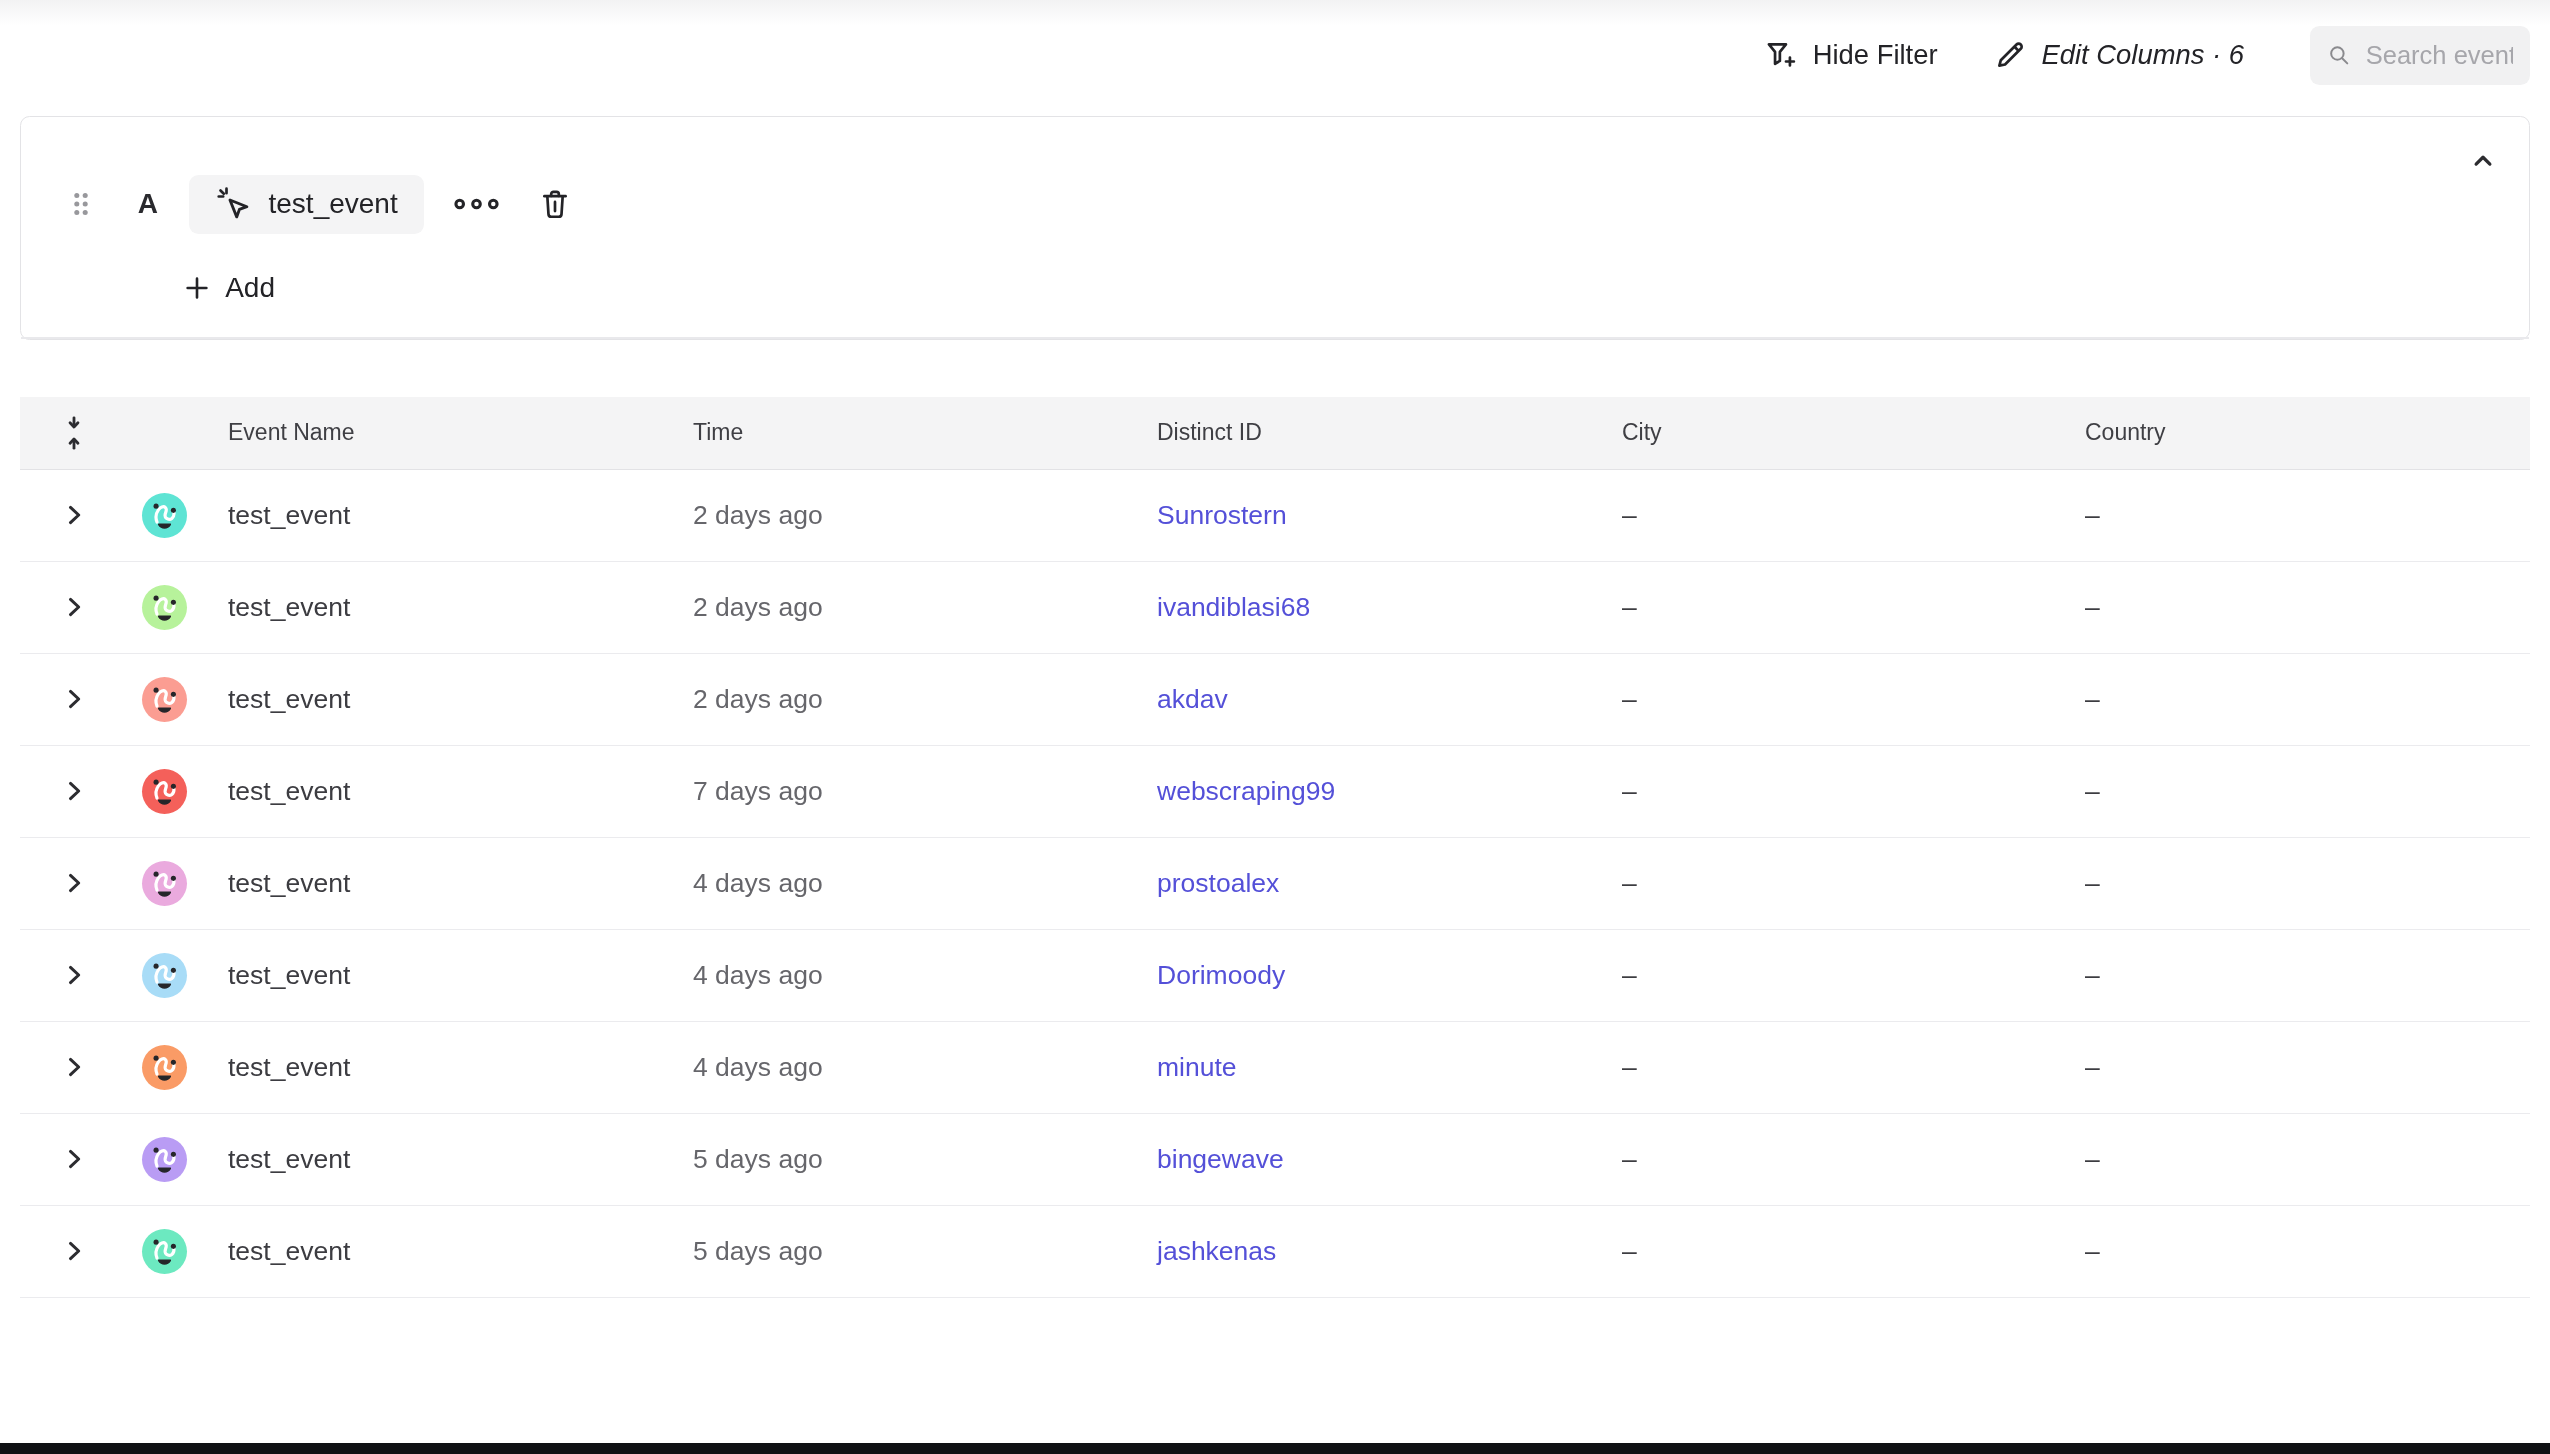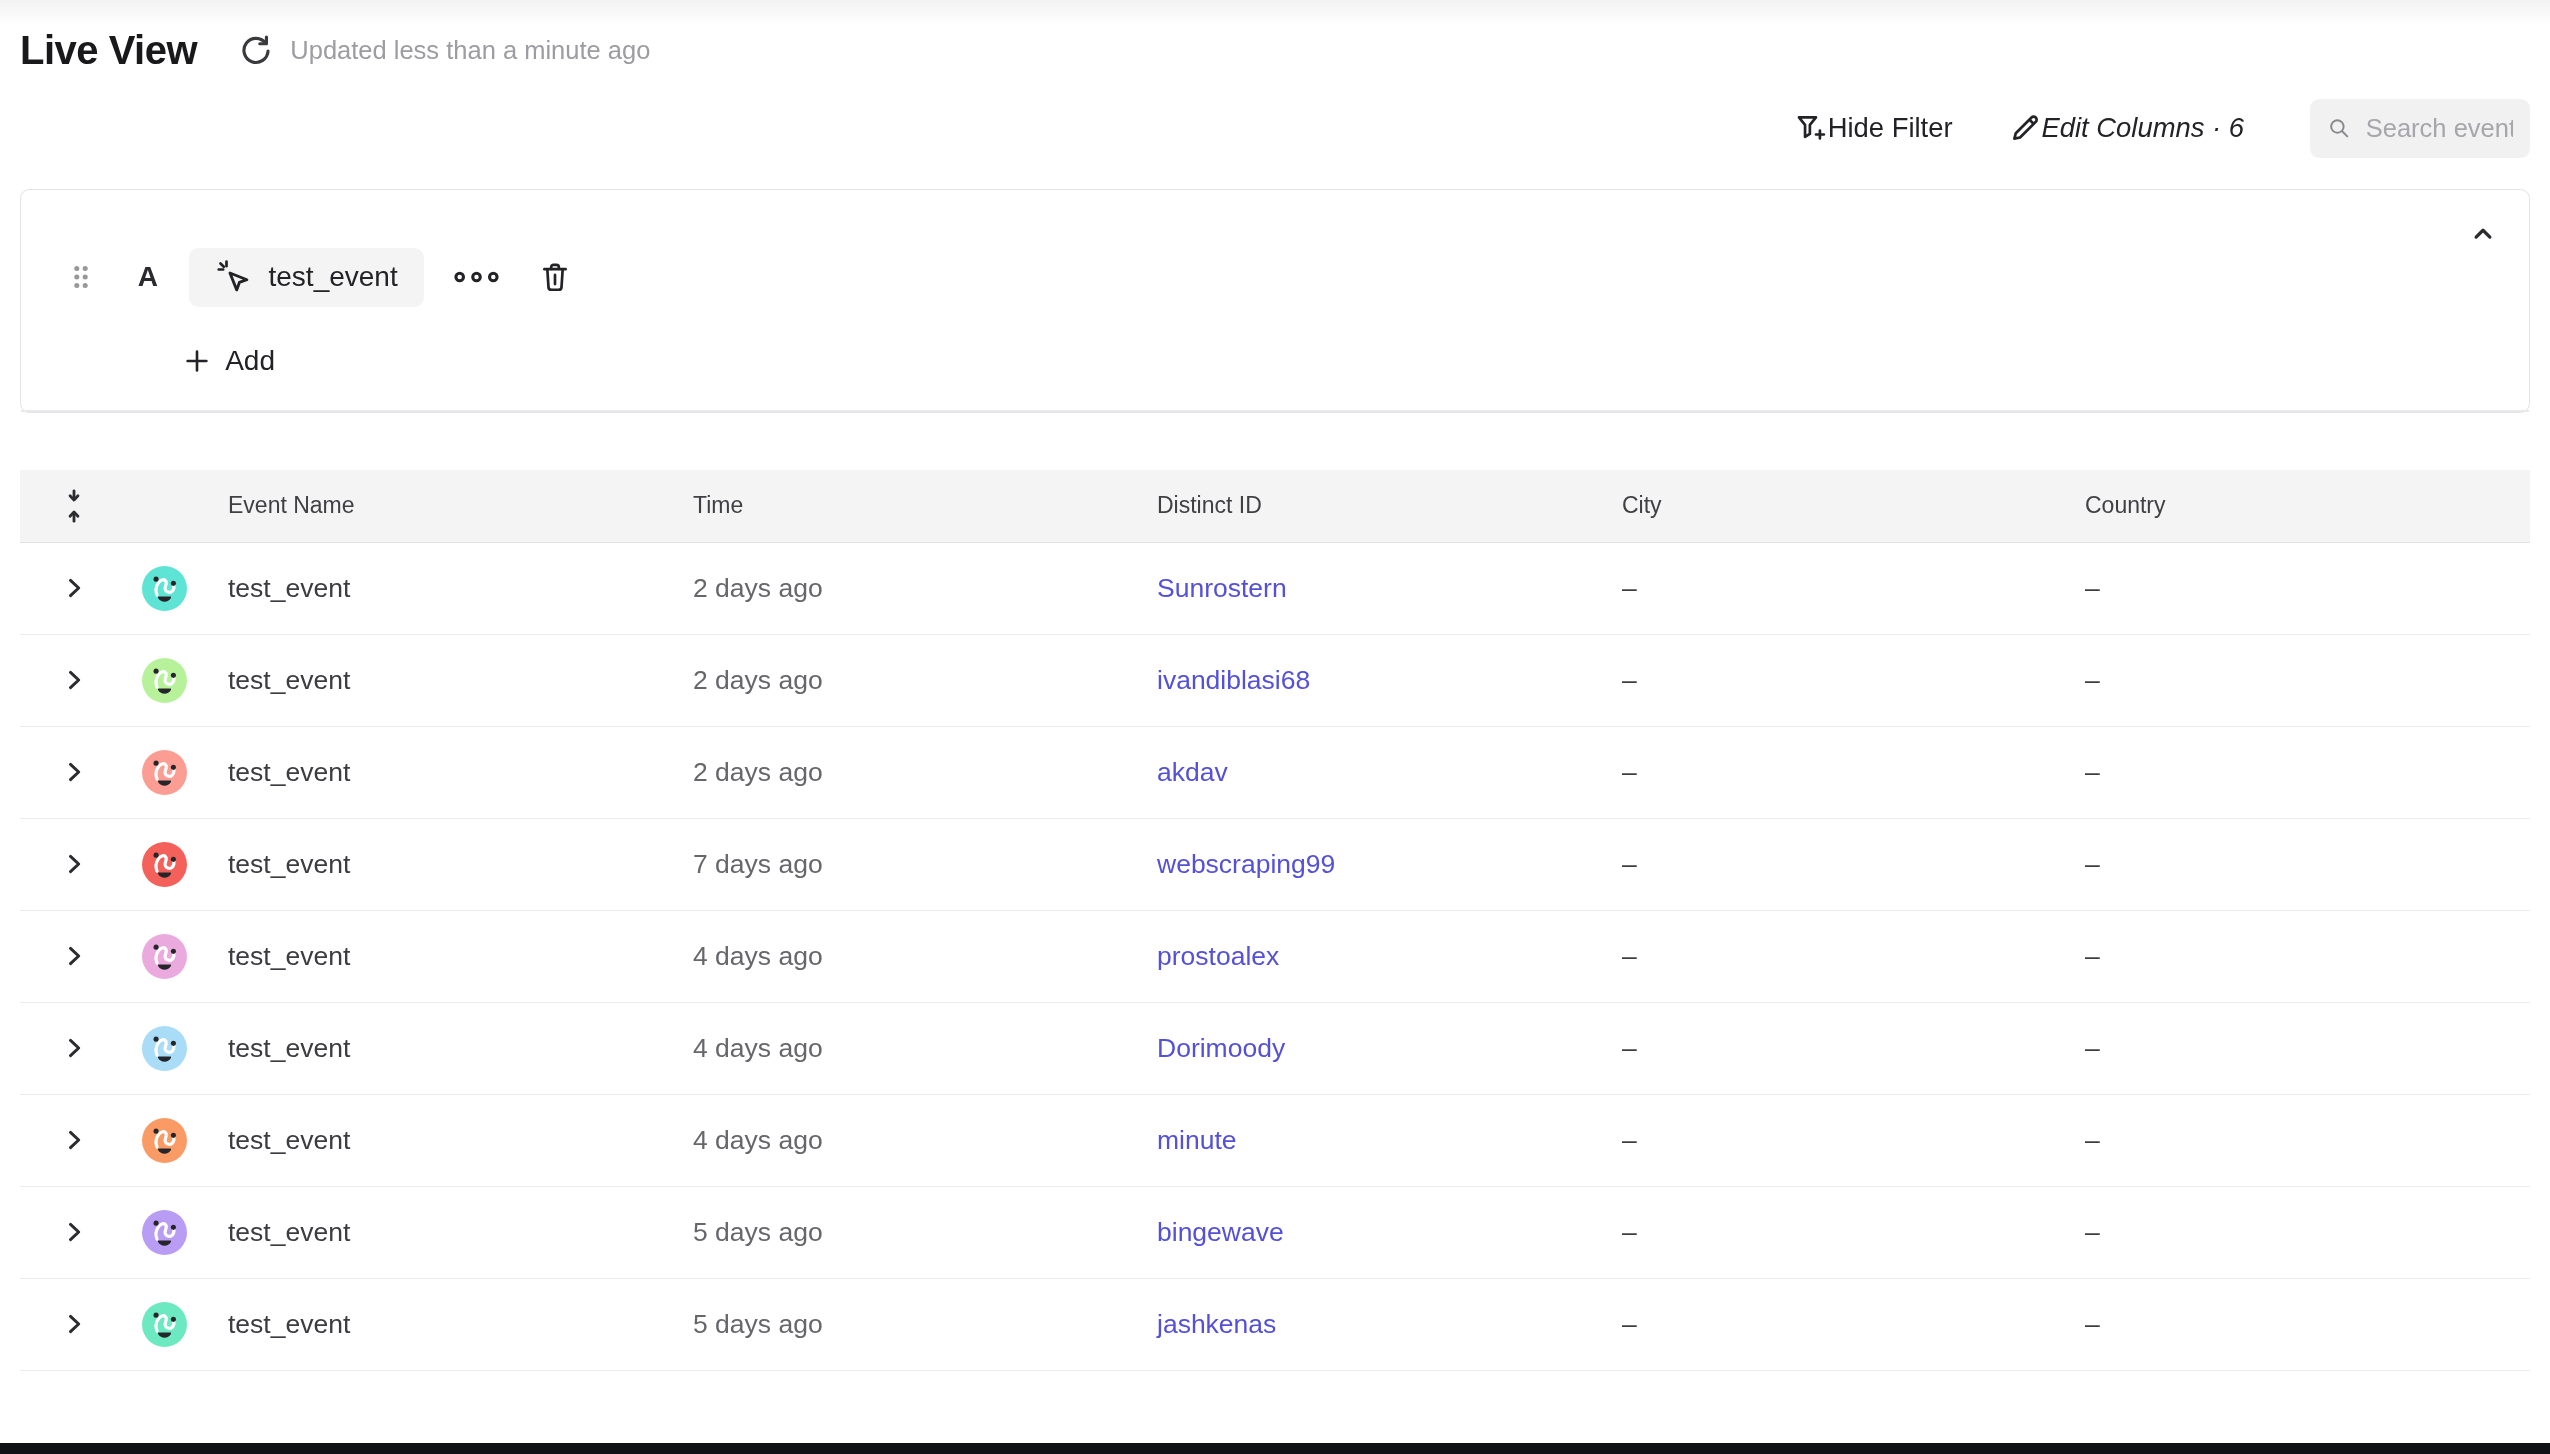--- a/index.html
+++ b/index.html
@@ -19,21 +19,21 @@
   .page-title { font-size:40px; font-weight:700; color:#19191c; letter-spacing:-0.5px; }
   .refresh-btn {
     background:none; border:none; cursor:pointer; margin-left:38px;
     width:42px; height:42px; display:flex; align-items:center; justify-content:center;
   }
   .updated { margin-left:13.2px; font-size:25.5px; color:#9c9ca1; }
 
   
   .toolbar { display:flex; align-items:center; justify-content:flex-end; margin-top:24.6px; height:61px; }
   .tool-btn {
-    display:flex; align-items:center; background:none; border:none; cursor:pointer;
+    display:flex; align-items:center; gap:15px; background:none; border:none; cursor:pointer;
     font-family:inherit; font-size:27.4px; font-weight:500; color:#232327; padding:0;
   }
   .tool-btn + .tool-btn { margin-left:55px;font-style:italic; }
   .searchbox {
     margin-left:66px; width:220px; height:59px; background:#f1f1f2; border-radius:9.5px;
     display:flex; align-items:center; padding:0 17px;
   }
   .searchbox input {
     border:none; background:transparent; outline:none; font-family:inherit;
     font-size:25.5px; color:#3c3c41; width:100%; margin-left:15px;
@@ -110,30 +110,20 @@
       <path d="M18 33.5 C21 38.2 27 38.2 30 33.5 Z" fill="#26262a" stroke="#26262a" stroke-width="2" stroke-linejoin="round"></path>
     </g>
     <g id="def-chevron-right">
       <polyline points="9 5.5 16 12 9 18.5" fill="none" stroke="#2c2c30" stroke-width="2.6" stroke-linecap="round" stroke-linejoin="round"></polyline>
     </g>
   </defs>
 </svg>
 
 <div class="page">
 
-  <header class="page-header">
-    <h1 class="page-title">Live View</h1>
-    <button class="refresh-btn">
-      <svg class="ic" width="38" height="38" viewBox="0 0 24 24">
-        <path d="M18.2 7.2 A7.6 7.6 0 1 0 19.6 12" fill="none" stroke="#3a3a3e" stroke-width="2" stroke-linecap="round"></path>
-        <polyline points="18.6 3.2 18.6 7.4 14.4 7.4" fill="none" stroke="#3a3a3e" stroke-width="2" stroke-linecap="round" stroke-linejoin="round"></polyline>
-      </svg>
-    </button>
-    <span class="updated">Updated less than a minute ago</span>
-  </header>
 
   <div class="toolbar">
     <button class="tool-btn">
       <svg class="ic" width="34" height="34" viewBox="0 0 24 24">
         <path d="M3.5 4.5 H15.5 L11.2 9.8 V16.2 L7.8 18.2 V9.8 Z" fill="none" stroke="#232327" stroke-width="1.9" stroke-linejoin="round"></path>
         <path d="M18.3 13.8 v5.6 M15.5 16.6 h5.6" fill="none" stroke="#232327" stroke-width="1.9" stroke-linecap="round"></path>
       </svg>
       <span>Hide Filter</span>
     </button>
     <button class="tool-btn">

